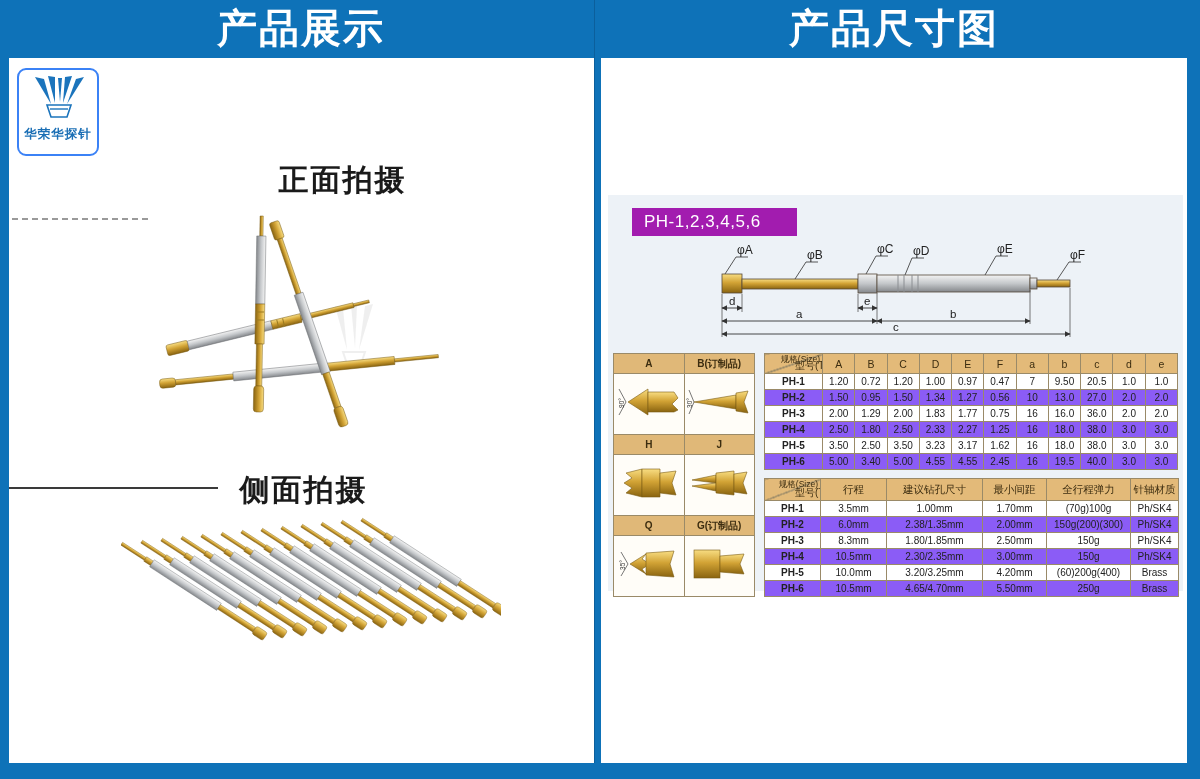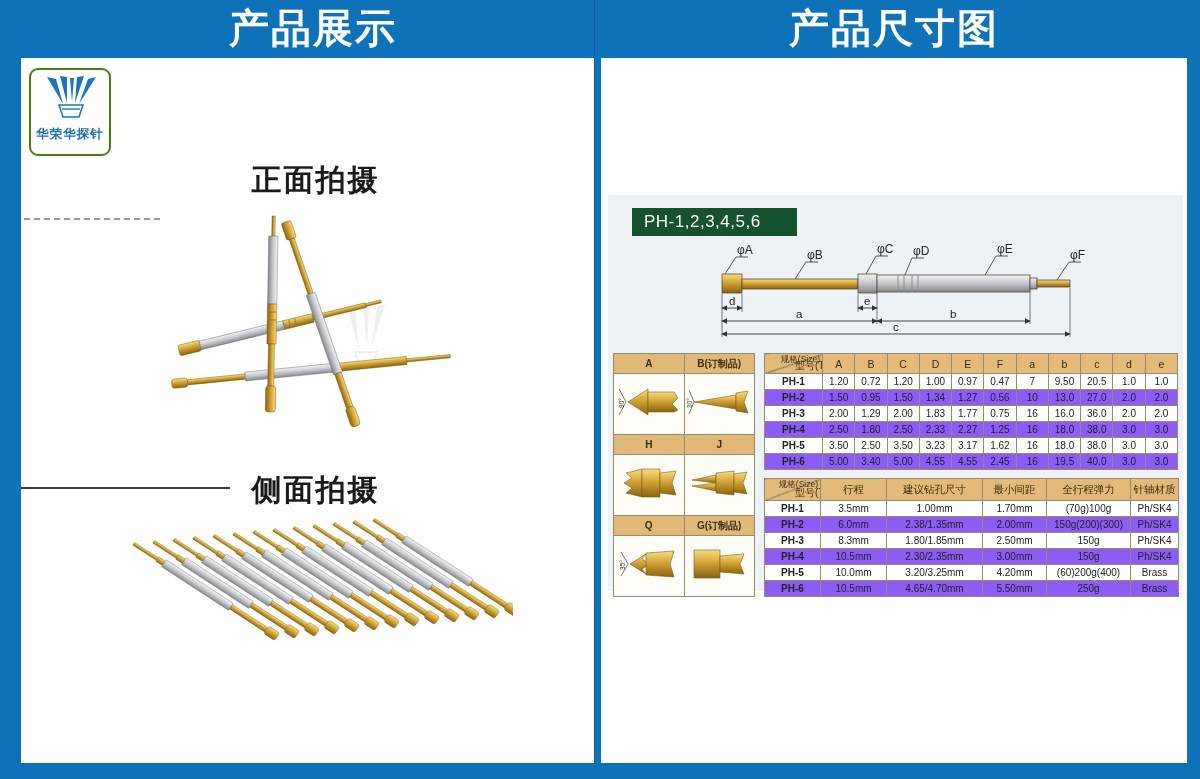--- a/index.html
+++ b/index.html
@@ -1,40 +1,40 @@
 <!DOCTYPE html>
 <html><head>
 <meta charset="utf-8">
 <style>
   html,body{margin:0;padding:0;}
   body{font-family:"Liberation Sans",sans-serif;background:#e9e9e9;}
   .page{position:relative;width:1200px;height:779px;background:#0e72b8;overflow:hidden;}
   .panel{position:absolute;top:0;height:763px;}
-  .panel.left{left:16px;width:594px;border-radius:9px;}
+  .panel.left{left:4px;width:594px;border-radius:9px;}
   .panel.right{left:601px;width:586px;}
   .divider{position:absolute;left:594px;top:0;width:7px;height:763px;background:#0e72b8;border-left:1px solid #0b5f9c;}
   .hdr{position:absolute;left:0;right:0;top:0;height:58px;background:#0e72b8;color:#fff;
        font-size:40px;font-weight:700;text-align:center;line-height:56px;letter-spacing:2px;}
   .content{position:absolute;top:58px;bottom:0;background:#fff;overflow:hidden;}
   .panel.left .content{left:5px;right:0;}
   .panel.right .content{left:0;right:0;}
 
   
-  .logo{position:absolute;left:8px;top:10px;width:82px;height:88px;border:2px solid #4d7c0f;border-radius:9px;background:#fff;box-sizing:border-box;}
+  .logo{position:absolute;left:8px;top:10px;width:82px;height:88px;border:2px solid #3b82f6;border-radius:9px;background:#fff;box-sizing:border-box;}
   .logo .mark{display:block;margin:4px auto 0;}
   .logo .lname{display:block;text-align:center;color:#1b6fb5;font-size:12.5px;font-weight:700;margin-top:2px;letter-spacing:1px;}
 
   .shot-label{position:absolute;left:0;width:100%;text-align:center;font-size:30px;font-weight:600;color:#1a1a1a;letter-spacing:2px;}
   .dash-line{position:absolute;left:3px;top:160px;width:136px;border-top:2px dashed #9a9a9a;}
   .side-line{position:absolute;left:0;top:429px;width:209px;border-top:2px solid #3a3a3a;}
   .photo{position:absolute;}
 
   
   .diagram{position:absolute;left:7px;top:137px;width:575px;height:396px;background:#edf2f7;}
-  .banner{position:absolute;left:24px;top:13px;width:165px;height:28px;background:#14532d;color:#fff;
+  .banner{position:absolute;left:24px;top:13px;width:165px;height:28px;background:#a21caf;color:#fff;
           font-size:17px;line-height:28px;padding-left:12px;box-sizing:border-box;letter-spacing:.5px;}
   .dia-title{position:absolute;left:205px;top:19px;color:#c49230;font-size:17px;font-weight:700;letter-spacing:.5px;}
   .drawing{position:absolute;left:0;top:46px;}
 
   .tables{position:absolute;left:5px;top:158px;display:flex;gap:9px;}
   table{border-collapse:collapse;}
   .tipTable{width:142px;}
   .tipTable td{border:1px solid #9a8a68;padding:0;}
   .tipTable .tban{background:#e0b878;font-size:10px;font-weight:700;color:#3c2d10;text-align:center;height:14px;}
   .tipTable .tico{background:#fffdf8;height:42px;text-align:center;vertical-align:middle;}
@@ -93,21 +93,21 @@
           <polygon points="21,2 28,3 28,29" fill="#1b74bc"></polygon>
           <polygon points="31,4 35,4 33,28" fill="#1b74bc"></polygon>
           <polygon points="38,3 45,2 36,29" fill="#1b74bc"></polygon>
           <polygon points="49,5 57,3 40,30" fill="#1b74bc"></polygon>
           <path d="M20 31 H44 L40 43 H24 Z" fill="#fff" stroke="#1b74bc" stroke-width="1.6"></path>
           <line x1="23" y1="35" x2="41" y2="35" stroke="#1b74bc" stroke-width="1.4"></line>
         </svg>
         <span class="lname">华荣华探针</span>
       </div>
 
-      <div class="shot-label" style="top:102px;">正面拍摄</div>
+      <div class="shot-label" style="top:102px;margin-left:39px;">正面拍摄</div>
       <div class="dash-line"></div>
 
       <svg class="photo" style="left:88px;top:152px;" width="430" height="262" viewBox="0 0 430 262">
         <g opacity="0.13" fill="#8a8a8a">
           <polygon points="238,96 246,98 250,140"></polygon>
             <polygon points="254,95 260,96 258,138"></polygon>
           <polygon points="268,96 276,94 262,140"></polygon>
             <path d="M246 142 h22 l-4 12 h-14 z" fill="none" stroke="#8a8a8a" stroke-width="2"></path>
         </g>
 

